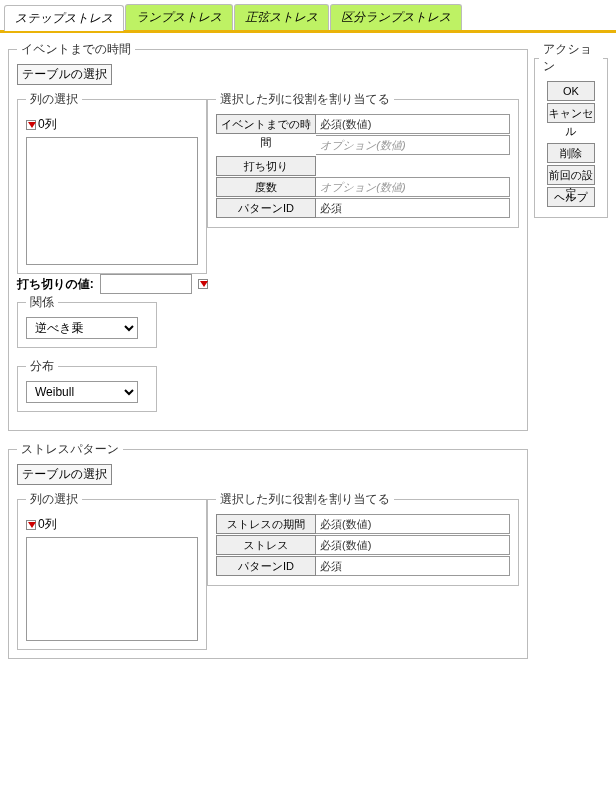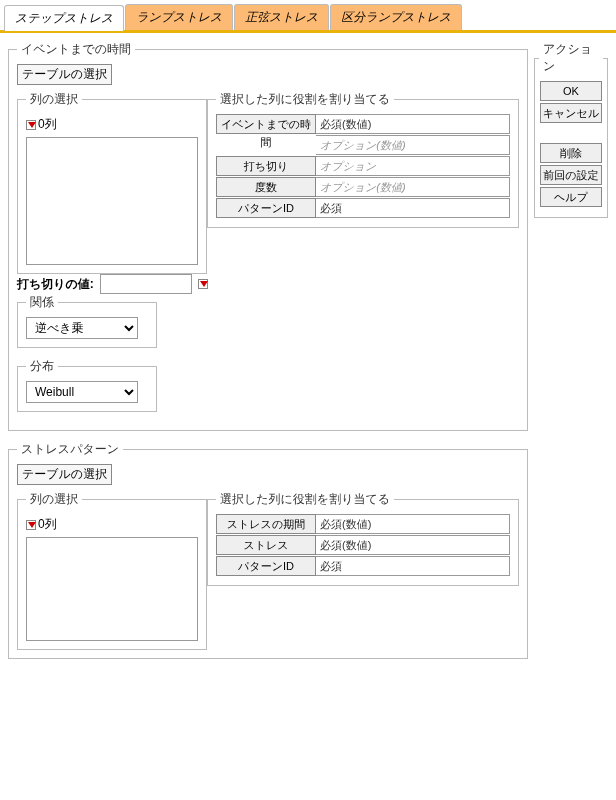--- a/index.html
+++ b/index.html
@@ -16,21 +16,21 @@
   .tabs {
     display: flex;
     border-bottom: 3px solid #eab308;
     padding: 4px 4px 0 4px;
     font-style: italic;
   }
   .tab {
     padding: 4px 10px;
     border: 1px solid #bbb;
     border-bottom: none;
-    background: #fdba74;
+    background: #bef264;
     margin-right: 1px;
     border-radius: 3px 3px 0 0;
     cursor: default;
   }
   .tab.active {
     background: #fff;
     position: relative;
     top: 1px;
   }
   .body {
@@ -137,21 +137,21 @@
     width: 112px;
     height: 22px;
     border: 1px solid #999;
     background: #fff;
     font: inherit;
     padding: 0 4px;
   }
   .actions-fs { padding: 6px 4px 8px 4px; }
   .btn {
     display: block;
-    width: 62px;
+    width: 48px;
     height: 20px;
     margin: 0 auto 2px auto;
     border: 1px solid #888;
     background: #efefef;
     text-align: center;
     font-size: 11px;
     line-height: 18px;
     cursor: default;
   }
   .btn-gap { height: 18px; }
@@ -198,21 +198,20 @@
             <div class="role-row">
               <div class="role-btn">イベントまでの時間</div>
               <div class="role-field">必須(数値)</div>
             </div>
             <div class="role-row option">
               <div class="role-btn"></div>
               <div class="role-field placeholder">オプション(数値)</div>
             </div>
             <div class="role-row">
               <div class="role-btn">打ち切り</div>
-              <div class="role-field placeholder">オプション</div>
             </div>
             <div class="role-row">
               <div class="role-btn">度数</div>
               <div class="role-field placeholder">オプション(数値)</div>
             </div>
             <div class="role-row">
               <div class="role-btn">パターンID</div>
               <div class="role-field">必須</div>
             </div>
           </fieldset>

